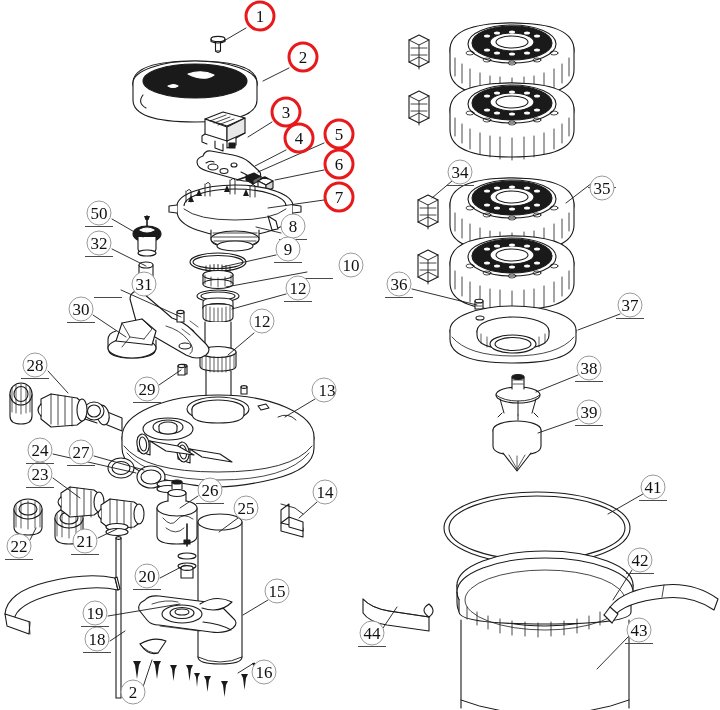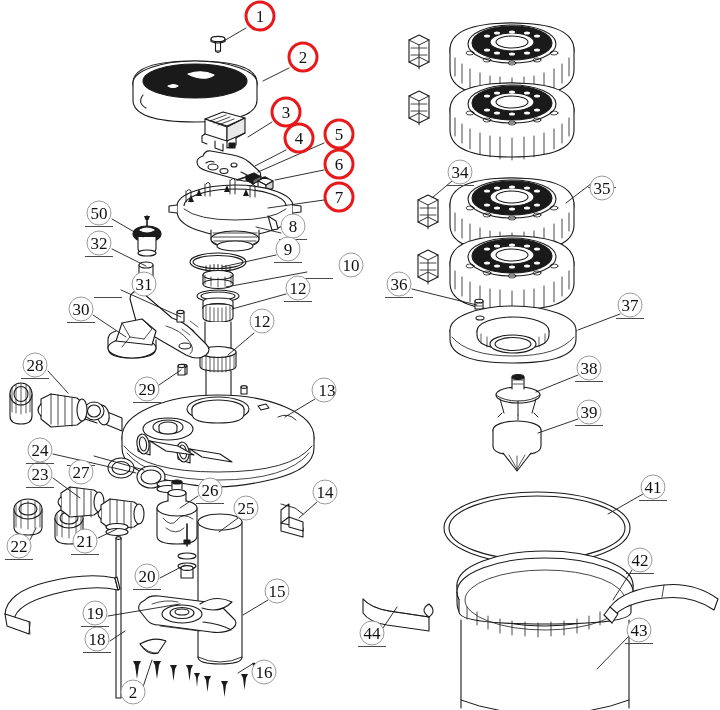--- a/index.html
+++ b/index.html
@@ -639,21 +639,21 @@
       <div class="ul" style="left: 5px; top: 559px; width: 28px;"></div>
       <div class="lbl plain" style="left: 19px; top: 546px;">22</div>
       <div class="ul" style="left: 26px; top: 487px; width: 28px;"></div>
       <div class="lbl plain" style="left: 40px; top: 474px;">23</div>
       <div class="ul" style="left: 26px; top: 463px; width: 28px;"></div>
       <div class="lbl plain" style="left: 40px; top: 450px;">24</div>
       <div class="lbl plain" style="left: 246px; top: 508px;">25</div>
       <div class="ul" style="left: 196px; top: 503px; width: 28px;"></div>
       <div class="lbl plain" style="left: 210px; top: 490px;">26</div>
       <div class="ul" style="left: 67px; top: 465px; width: 28px;"></div>
-      <div class="lbl plain" style="left: 81px; top: 452px; margin-top: 20px;">27</div>
+      <div class="lbl plain" style="left: 81px; top: 452px;">27</div>
       <div class="ul" style="left: 21px; top: 378px; width: 28px;"></div>
       <div class="lbl plain" style="left: 35px; top: 365px;">28</div>
       <div class="ul" style="left: 133px; top: 402px; width: 28px;"></div>
       <div class="lbl plain" style="left: 147px; top: 389px;">29</div>
       <div class="ul" style="left: 67px; top: 322px; width: 28px;"></div>
       <div class="lbl plain" style="left: 81px; top: 309px;">30</div>
       <div class="ul" style="left: 94px; top: 297px; width: 28px;"></div>
       <div class="lbl plain" style="left: 108px; top: 284px; margin-left: 36px;">31</div>
       <div class="ul" style="left: 85px; top: 256px; width: 28px;"></div>
       <div class="lbl plain" style="left: 99px; top: 243px;">32</div>

